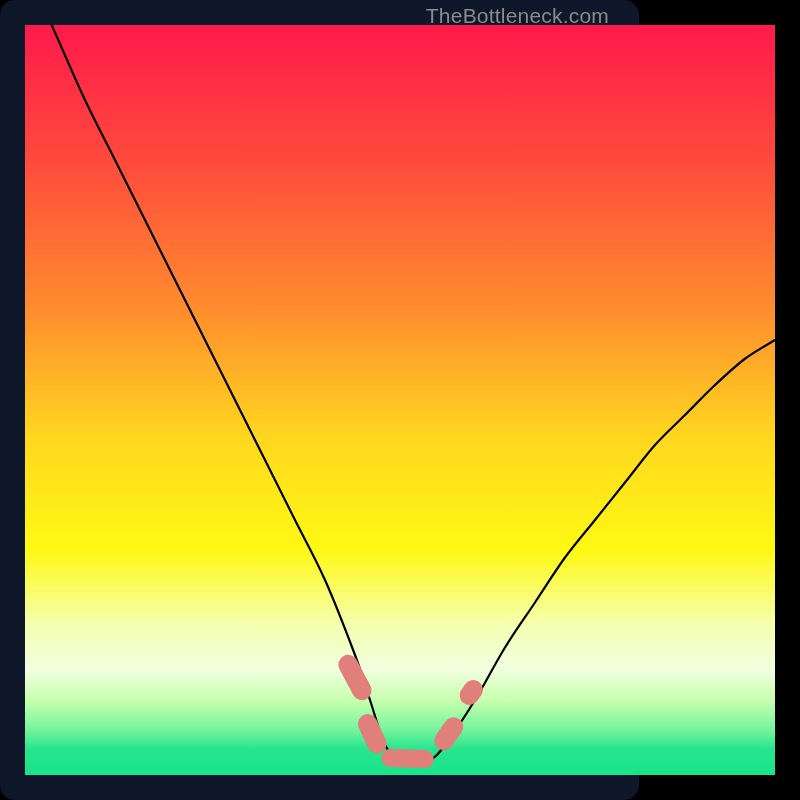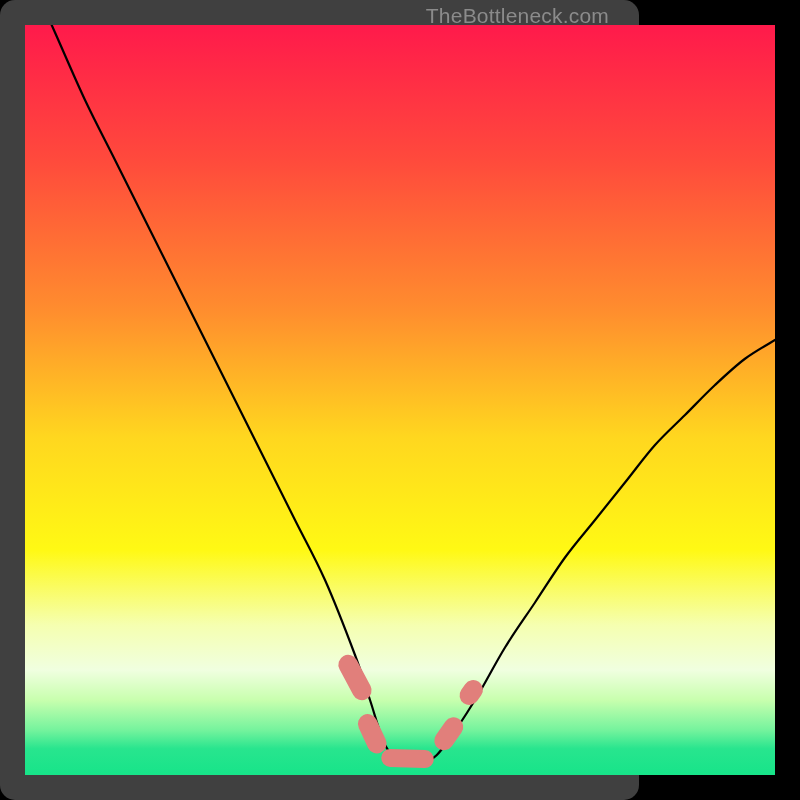--- a/index.html
+++ b/index.html
@@ -7,21 +7,21 @@
     padding: 0;
     width: 800px;
     height: 800px;
     background: #000;
     overflow: hidden;
   }
   .frame {
     position: relative;
     width: 639px;
     height: 800px;
-    background: #404040;
+    background: #0f172a;
     border-radius: 15px;
   }
   .plot-area {
     position: absolute;
     left: 25px;
     top: 25px;
     width: 750px;
     height: 750px;
     overflow: hidden;
   }

